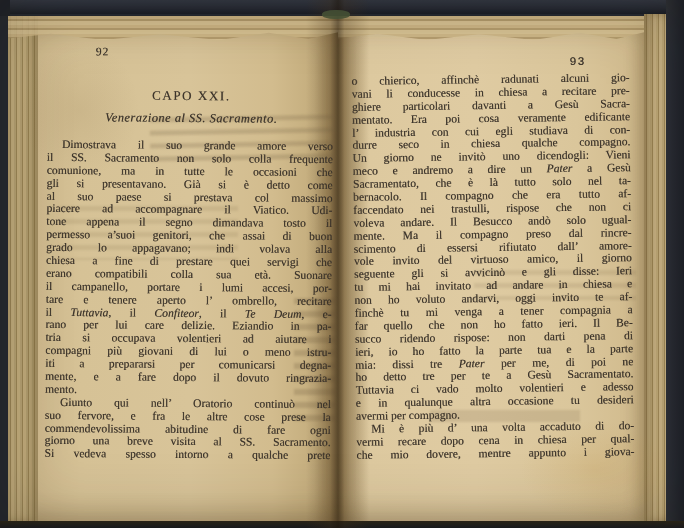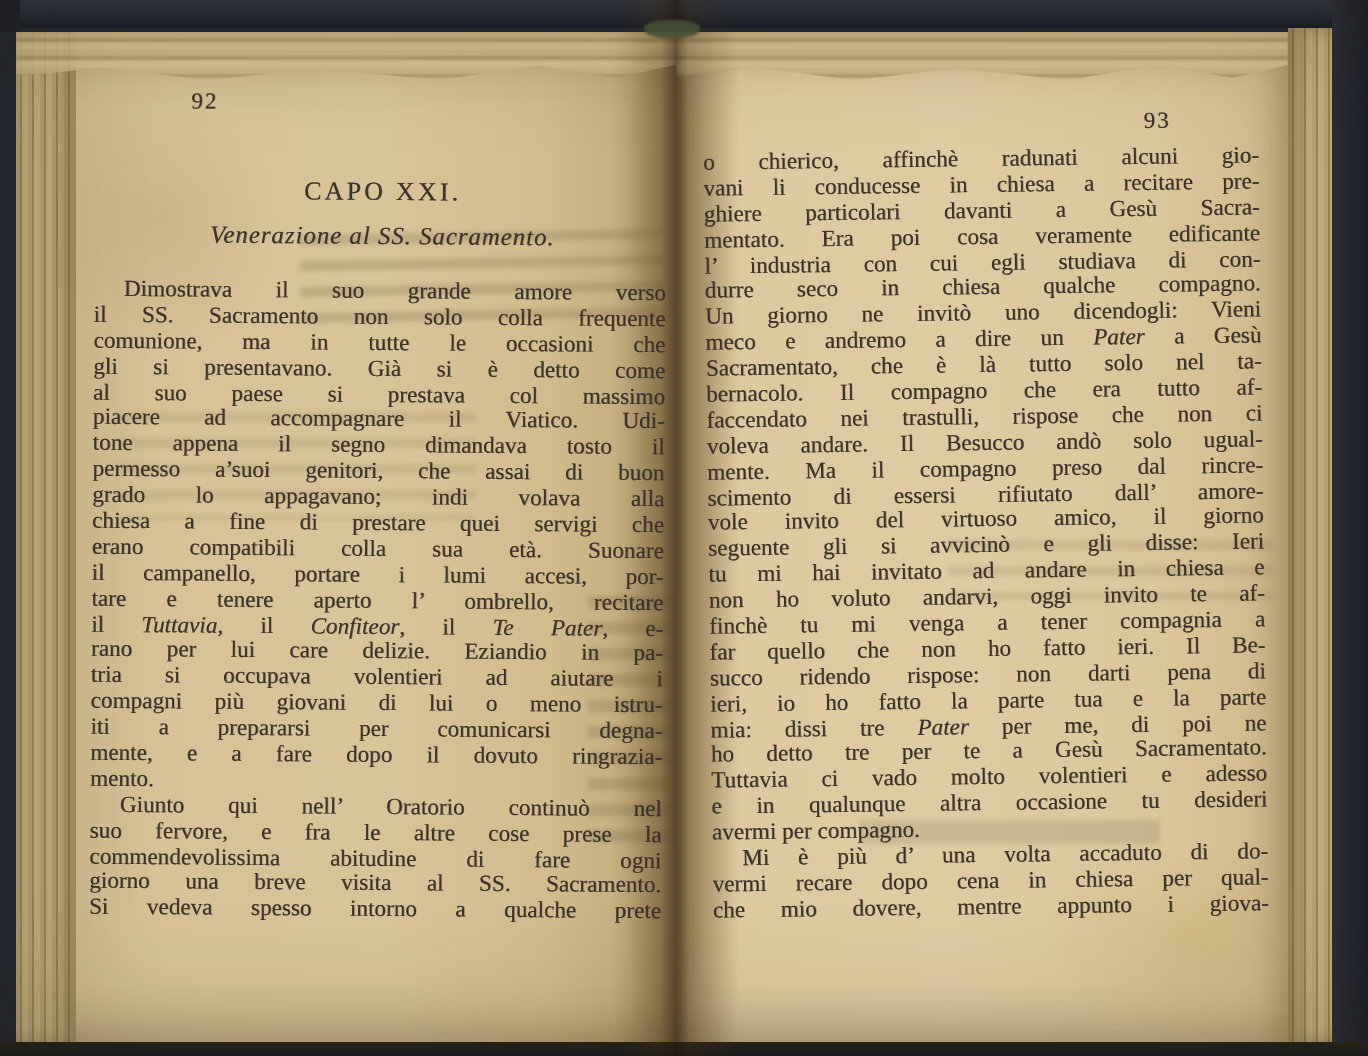--- a/index.html
+++ b/index.html
@@ -41,21 +41,21 @@
     background:linear-gradient(90deg,rgba(70,50,25,0) 0%,rgba(70,50,25,.30) 38%,rgba(38,26,12,.55) 50%,rgba(70,50,25,.28) 60%,rgba(70,50,25,0) 100%);}
   .headband{position:absolute;left:322px;top:10px;width:28px;height:9px;border-radius:45%;
     background:#49573a;filter:blur(.6px);opacity:.9;}
 
   
   .text-block{position:absolute;color:#3b332a;text-shadow:.3px 0 0 rgba(59,51,42,.55);}
   .tb-left{left:46px;top:44px;width:288px;height:440px;transform:rotate(.45deg);}
   .tb-right{left:354px;top:48px;width:278px;height:440px;transform:rotate(-.75deg);}
   .pagenum{position:absolute;font-size:11.5px;letter-spacing:1px;}
   .pn-left{left:48px;top:2px;}
-  .pn-right{right:44px;top:8px;}
+  .pn-right{right:44px;top:8px;font-family:Liberation Mono, monospace;}
   .chapter-title{position:absolute;top:44px;left:0;width:100%;text-align:center;
                  font-size:13px;letter-spacing:1.6px;}
   .chapter-subtitle{position:absolute;top:67px;left:0;width:100%;text-align:center;
                     font-style:italic;font-size:12.4px;letter-spacing:.5px;}
   .body-left{position:absolute;top:96px;left:0;right:2px;}
   .body-right{position:absolute;top:26px;left:0;right:0;}
   .line{font-size:11.6px;line-height:12.9px;height:12.9px;overflow:hidden;
         text-align:justify;text-align-last:justify;white-space:nowrap0;}
   .line.endline{text-align-last:left;}
   .line.indent{padding-left:15px;}
@@ -123,21 +123,21 @@
         <div class="line">gli si presentavano. Già si è detto come</div>
         <div class="line">al suo paese si prestava col massimo</div>
         <div class="line">piacere ad accompagnare il Viatico. Udi-</div>
         <div class="line">tone appena il segno dimandava tosto il</div>
         <div class="line">permesso a’suoi genitori, che assai di buon</div>
         <div class="line">grado lo appagavano; indi volava alla</div>
         <div class="line">chiesa a fine di prestare quei servigi che</div>
         <div class="line">erano compatibili colla sua età. Suonare</div>
         <div class="line">il campanello, portare i lumi accesi, por-</div>
         <div class="line">tare e tenere aperto l’ ombrello, recitare</div>
-        <div class="line">il <i>Tuttavia</i>, il <i>Confiteor</i>, il <i>Te Pater</i>, e-</div>
+        <div class="line">il <i>Tuttavia</i>, il <i>Confiteor</i>, il <i>Te Deum</i>, e-</div>
         <div class="line">rano per lui care delizie. Eziandio in pa-</div>
         <div class="line">tria si occupava volentieri ad aiutare i</div>
         <div class="line">compagni più giovani di lui o meno istru-</div>
         <div class="line">iti a prepararsi per comunicarsi degna-</div>
         <div class="line">mente, e a fare dopo il dovuto ringrazia-</div>
         <div class="line endline">mento.</div>
         <div class="line indent">Giunto qui nell’ Oratorio continuò nel</div>
         <div class="line">suo fervore, e fra le altre cose prese la</div>
         <div class="line">commendevolissima abitudine di fare ogni</div>
         <div class="line">giorno una breve visita al SS. Sacramento.</div>

